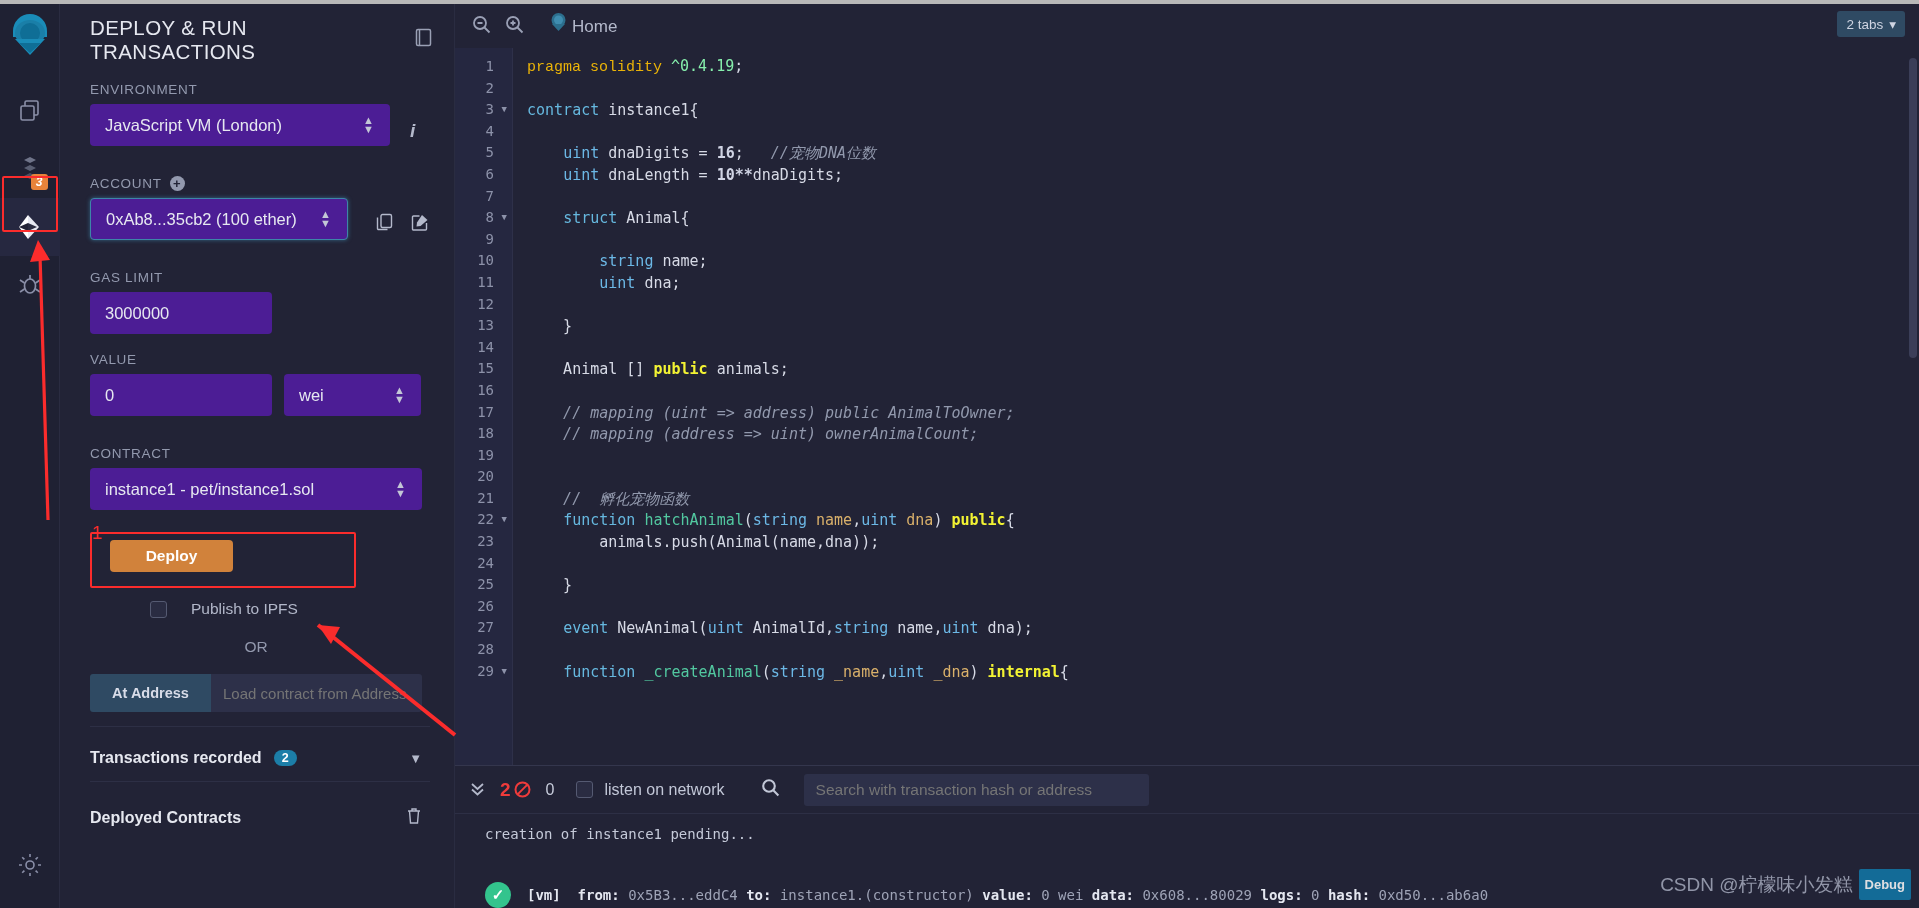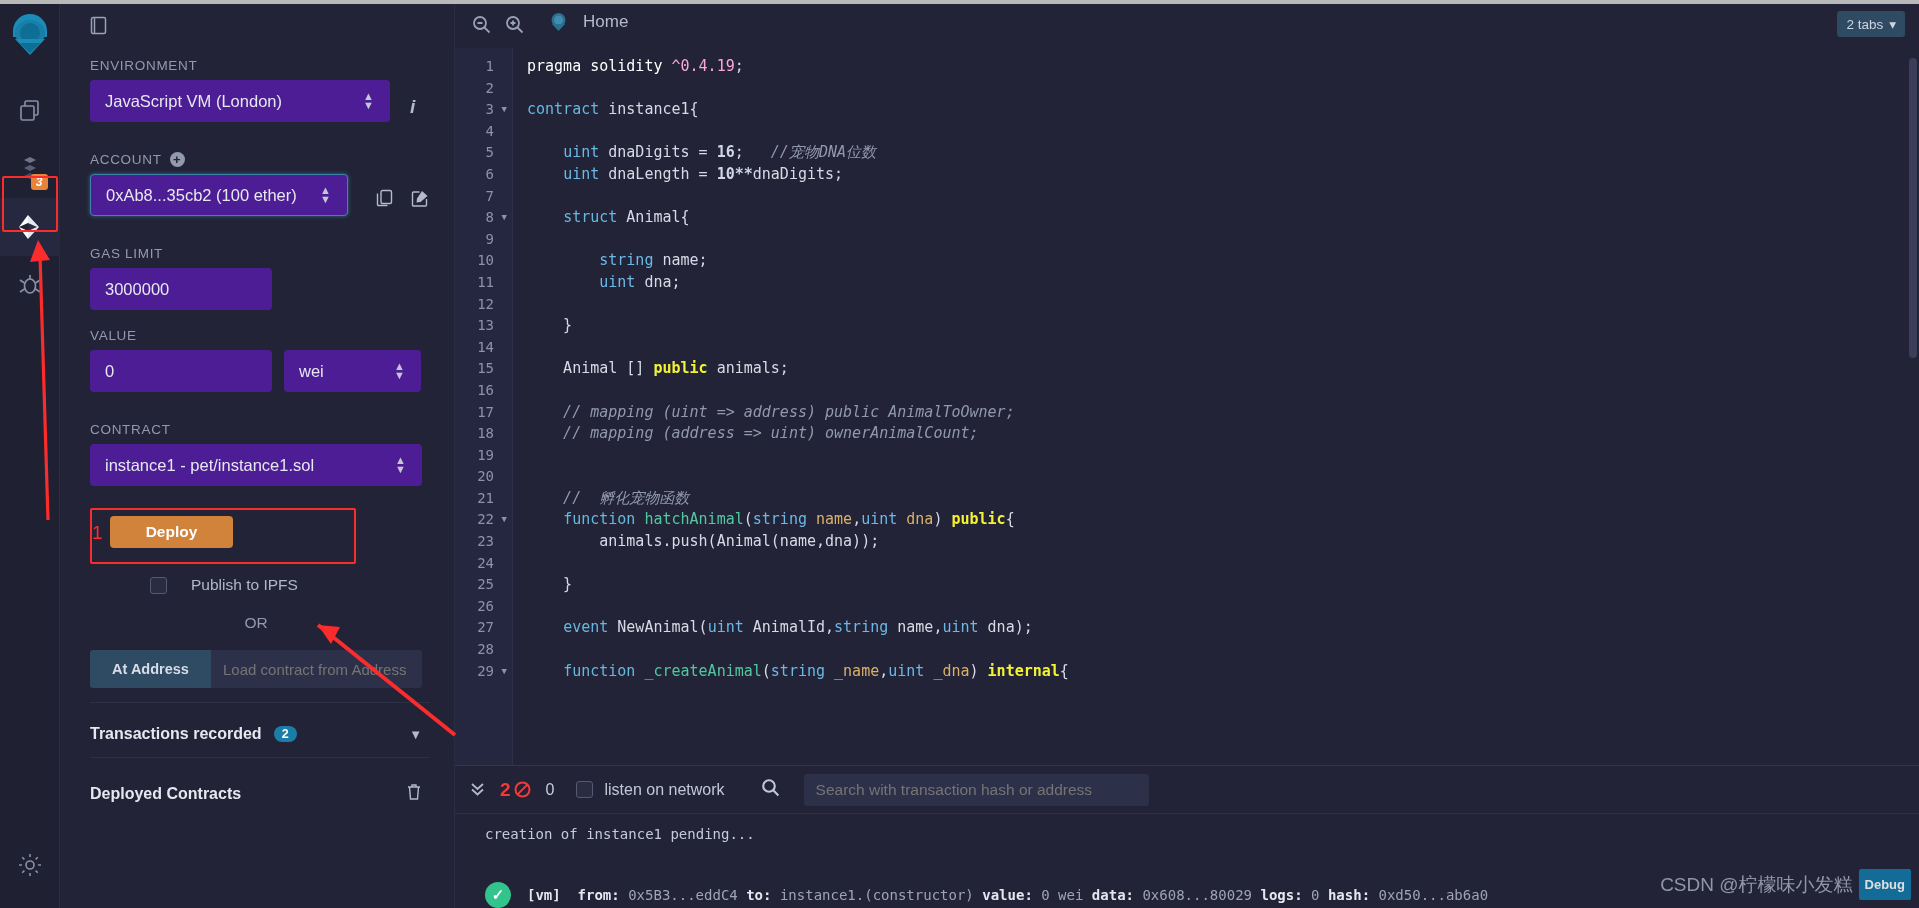--- a/index.html
+++ b/index.html
@@ -117,21 +117,21 @@
   .trash { margin-left: auto; color: #b4b9cb; font-size: 16px; }
   .panel-divider { height: 1px; background: #2d2f45; margin: 14px 0 0 30px; width: 340px; }
 
   
   .editor-col { flex: 1 1 auto; display: flex; flex-direction: column; min-width: 0; background: #222336; }
   .tabbar {
     height: 48px; display: flex; align-items: center; background: #222336;
     padding-left: 10px; position: relative; flex: 0 0 48px;
   }
   .tb-ico { color: #9aa0b5; font-size: 17px; margin: 0 7px; display:flex; align-items:center;}
-  .home-tab { display: flex; align-items: flex-start; gap: 15px; margin-left: 4px; color: #b4b9cb; font-size: 17px; padding: 0 14px; }
+  .home-tab { display: flex; align-items: flex-end; gap: 4px; margin-left: 4px; color: #b4b9cb; font-size: 17px; padding: 0 14px; }
   .file-tab {
     display: flex; align-items: center; gap: 10px; height: 48px; padding: 0 16px;
     background: #2c2e45; color: #e6e8f0; font-size: 16px;
   }
   .file-tab .x { color: #9aa0b5; font-size: 17px; font-weight: bold; }
   .tabs-right {
     margin-left: auto; margin-right: 14px; background: #2f4a63; color: #cfd4e2;
     border-radius: 3px; font-size: 13.5px; padding: 5px 9px; display: flex; align-items: center; gap: 6px;
   }
 
@@ -146,22 +146,22 @@
     border-right: 1px solid #2e3049;
   }
   .gutter .ln { height: 21.6px; line-height: 21.6px; padding-right: 18px; position: relative; }
   .gutter .ln .fold {
     position: absolute; right: 5px; top: 0; font-size: 9px; color: #8d92a9;
   }
   .code {
     flex: 1 1 auto; padding: 8px 0 0 14px; font-family: "DejaVu Sans Mono", monospace;
     font-size: 15px; line-height: 21.6px; white-space: pre; color: #cfd3e2; overflow: hidden;
   }
-  .k-pragma { color: #ffffff; }
-  .k-ver { color: #f9a8d4; }
+  .k-pragma { color: #eab308; font-family: Liberation Mono, monospace; }
+  .k-ver { color: #86efac; }
   .k-kw { color: #66b8df; }
   .k-type { color: #6cb8e6; }
   .k-num { color: #d0d4e4; font-weight: bold; }
   .k-cmt { color: #9299ad; font-style: italic; }
   .k-fn { color: #52c8a0; }
   .k-param { color: #d9b06a; }
   .k-mod { color: #f3f333; font-weight: bold; }
   .k-plain { color: #d7dae6; }
 
   .vscroll {
@@ -276,20 +276,21 @@
         <circle cx="13" cy="13" r="4"></circle>
         <path d="M13 2 v3 M13 21 v3 M2 13 h3 M21 13 h3 M5.2 5.2 l2.2 2.2 M18.6 18.6 l2.2 2.2 M20.8 5.2 l-2.2 2.2 M7.4 18.6 l-2.2 2.2"></path>
       </svg>
     </div>
 
     <div class="highlight-box-rail"></div>
   </div>
 
   <div class="panel">
     <div class="panel-head">
+      <div class="panel-title">DEPLOY &amp; RUN TRANSACTIONS</div>
       <div class="panel-head-icon">
         <svg width="17" height="19" viewBox="0 0 17 19" fill="none" stroke="#9aa0b5" stroke-width="1.5">
           <rect x="1.5" y="1.5" width="14" height="16" rx="1.5"></rect>
           <path d="M4.5 1.5 v16"></path>
         </svg>
       </div>
     </div>
 
     <div class="field-label">
       <span>ENVIRONMENT</span>

